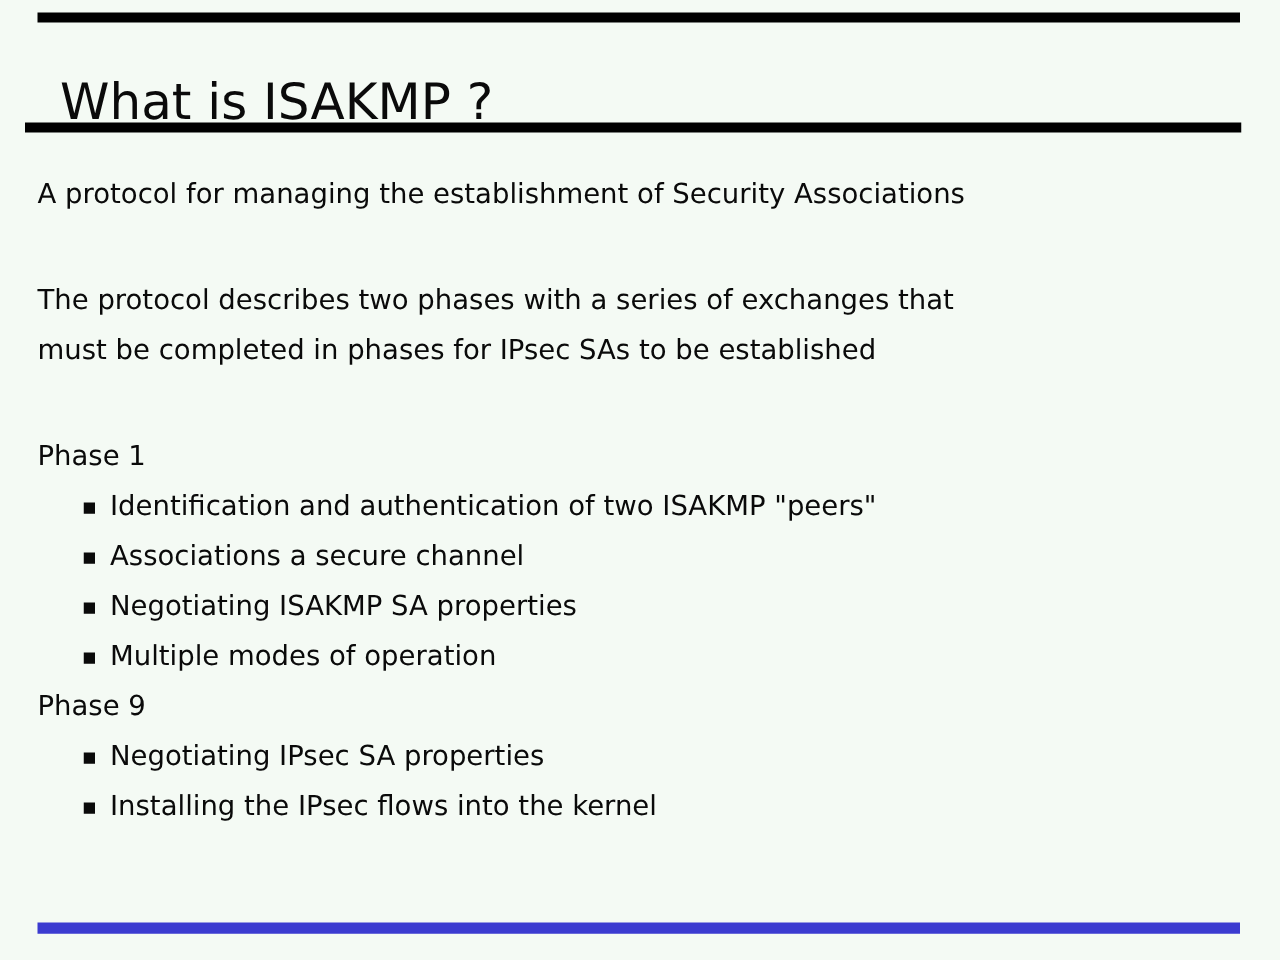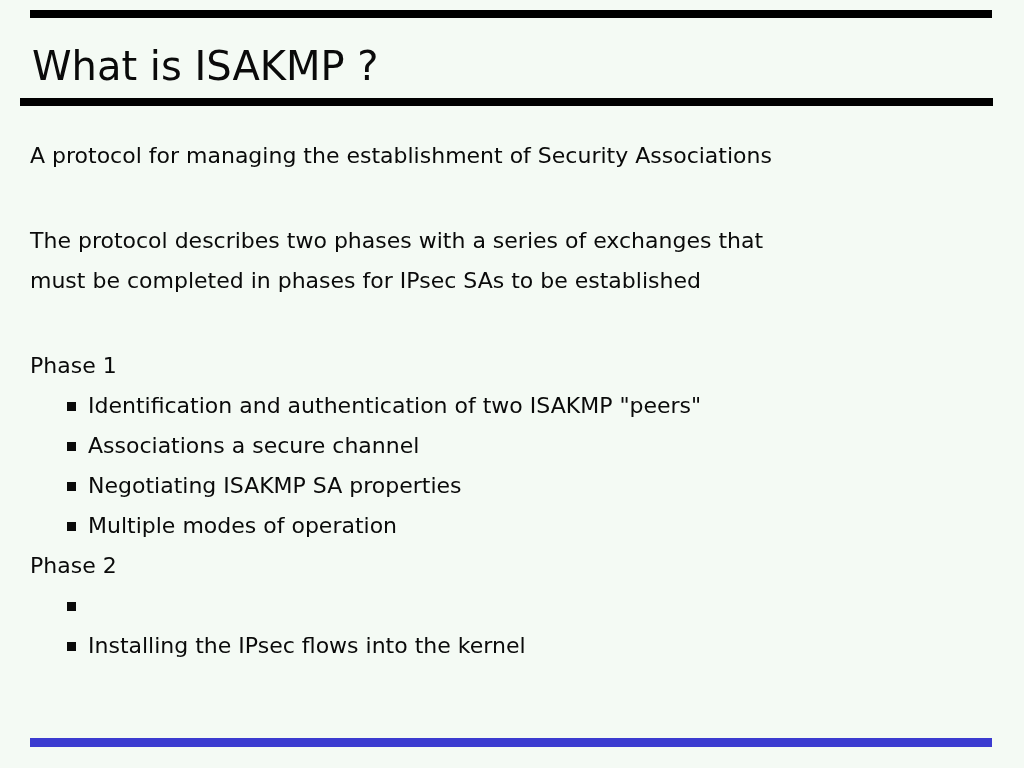--- a/index.html
+++ b/index.html
@@ -11,21 +11,21 @@
     color: var(--text, #0a0a0a);
     font-family: "DejaVu Sans", "Liberation Sans", sans-serif;
   }
   .slide { position: absolute; inset: 0; }
 
   .bar { position: absolute; left: 30px; width: 962px; }
   .bar-top { top: 10px; height: 8px; background: var(--top-bar, #000000); }
   .bar-bottom { top: 738px; height: 9px; background: var(--bottom-bar, #3b3bd0); }
 
   .title {
-    position: absolute; left: 32px; top: 46px; margin: 0;
+    position: absolute; left: 32px; top: 46px; margin: 16px;
     font-size: 40px; font-weight: 400; line-height: 1;
     white-space: nowrap;
   }
   .rule {
     position: absolute; left: 20px; top: 98px;
     width: 973px; height: 8px;
     background: var(--title-rule, #000000);
   }
 
   .body {
@@ -74,24 +74,25 @@
     </div>
     <div class="bullet">
       <span class="sq"></span>
       <span class="btext">Negotiating ISAKMP SA properties</span>
     </div>
     <div class="bullet">
       <span class="sq"></span>
       <span class="btext">Multiple modes of operation</span>
     </div>
 
-    <div class="line">Phase 2</div>
+    <div class="line">Phase 9</div>
 
     <div class="bullet">
       <span class="sq"></span>
+      <span class="btext">Negotiating IPsec SA properties</span>
     </div>
     <div class="bullet">
       <span class="sq"></span>
       <span class="btext">Installing the IPsec flows into the kernel</span>
     </div>
 
   </div>
 
   <div class="bar bar-bottom"></div>
 

